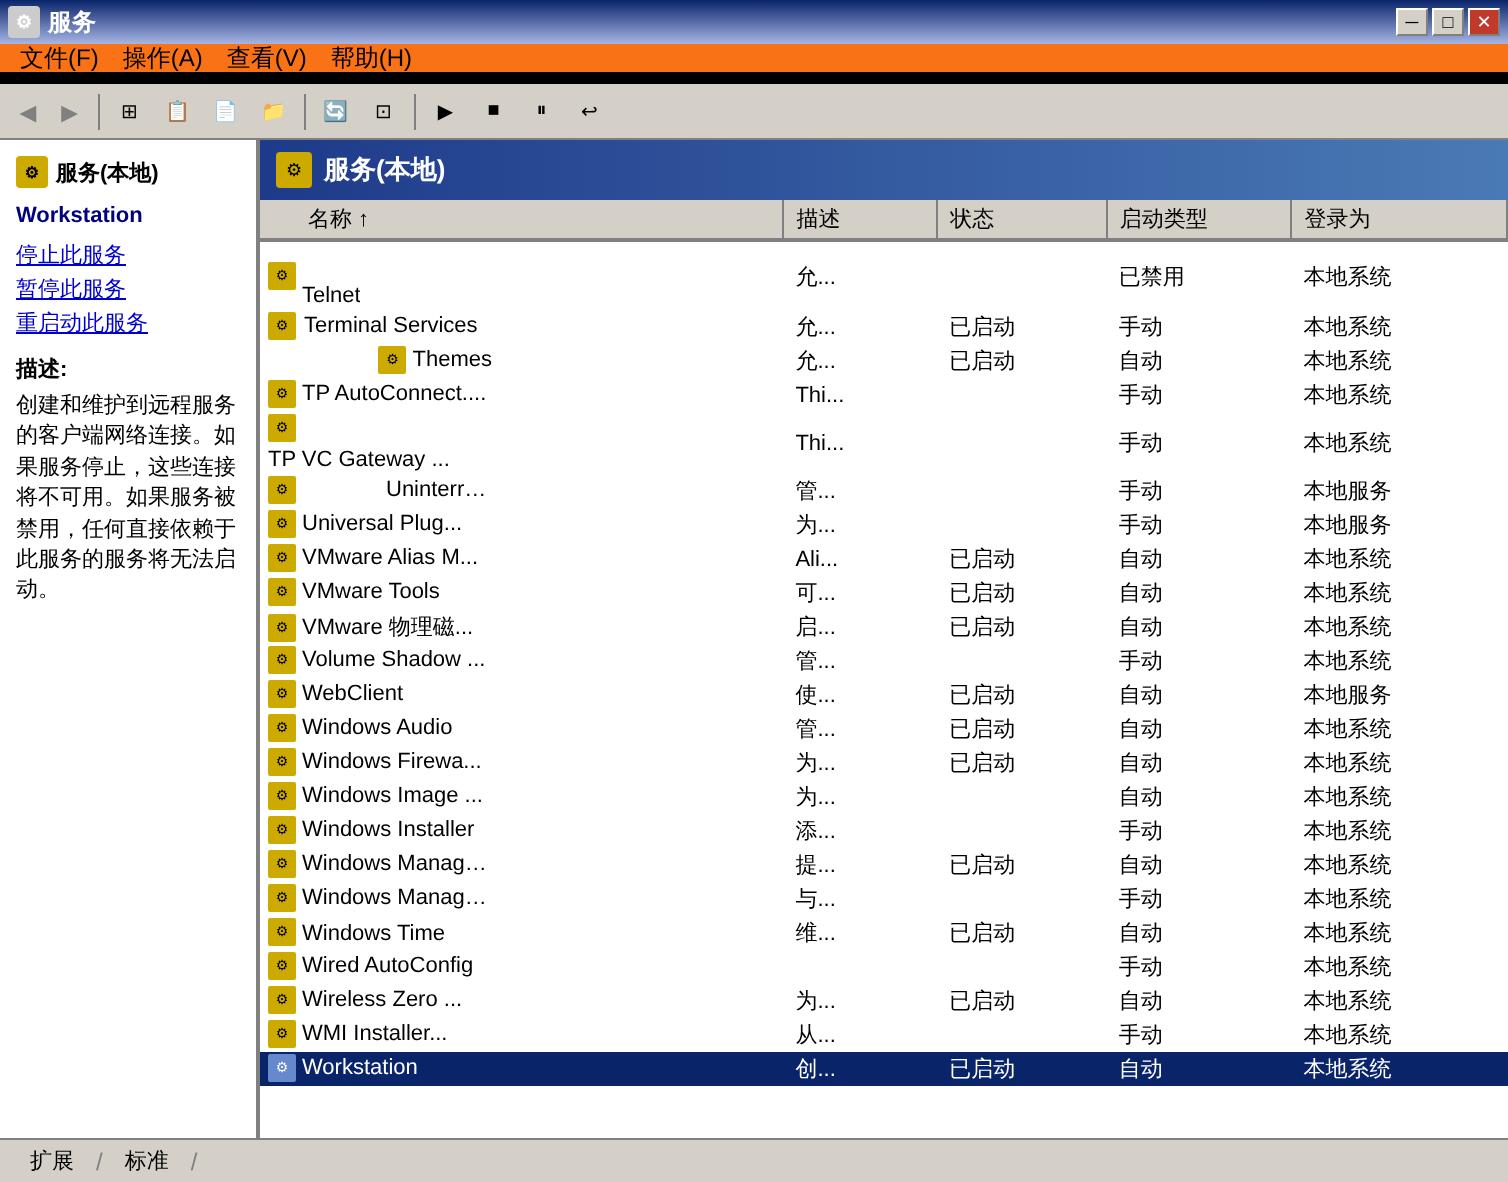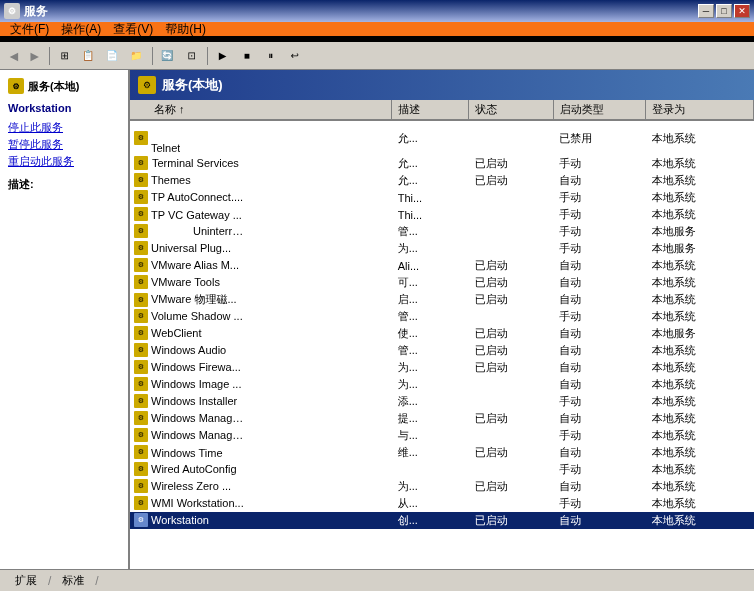--- a/index.html
+++ b/index.html
@@ -315,20 +315,21 @@
   <div class="left-panel">
     <div class="left-panel-header">
       <div class="service-icon">⚙</div>
       <span>服务(本地)</span>
     </div>
     <div class="left-panel-title">Workstation</div>
     <a class="left-action">停止此服务</a>
     <a class="left-action">暂停此服务</a>
     <a class="left-action">重启动此服务</a>
     <div class="left-desc-title">描述:</div>
+    <div class="left-desc-text">创建和维护到远程服务的客户端网络连接。如果服务停止，这些连接将不可用。如果服务被禁用，任何直接依赖于此服务的服务将无法启动。</div>
   </div>
 
   <div class="right-panel">
     <div class="right-header">
       <div class="right-header-icon">⚙</div>
       <span class="right-header-title">服务(本地)</span>
     </div>
     <div class="services-table">
       <table>
         <thead>
@@ -355,213 +356,213 @@
               <td style="display: flex; align-items: center; gap: 4px; padding: 1px 4px;">
                 <span class="row-icon">⚙</span>
                 <span style="overflow: hidden; text-overflow: ellipsis; max-width: 140px;">Terminal Services</span>
               </td>
               <td>允...</td>
               <td>已启动</td>
               <td>手动</td>
               <td>本地系统</td>
             </tr>
             <tr>
-              <td style="display: flex; align-items: center; gap: 3px; padding: 1px 4px;">
+              <td style="display: flex; align-items: center; gap: 3px; padding: 1px 4px; justify-content: flex-end;">
                 <span class="row-icon">⚙</span>
                 <span style="overflow: hidden; text-overflow: ellipsis; max-width: 140px;">Themes</span>
               </td>
               <td>允...</td>
               <td>已启动</td>
               <td>自动</td>
               <td>本地系统</td>
             </tr>
             <tr>
               <td style="display: flex; align-items: center; gap: 3px; padding: 1px 4px;">
                 <span class="row-icon">⚙</span>
                 <span style="overflow: hidden; text-overflow: ellipsis; max-width: 140px;">TP AutoConnect....</span>
               </td>
               <td>Thi...</td>
               <td></td>
               <td>手动</td>
               <td>本地系统</td>
             </tr>
             <tr>
+              <td style="display: flex; align-items: flex-start; gap: 3px; padding: 1px 4px; flex-direction: column;">
+                <span class="row-icon">⚙</span>
+                <span style="overflow: hidden; text-overflow: ellipsis; max-width: 140px;">TP VC Gateway ...</span>
+              </td>
+              <td>Thi...</td>
+              <td></td>
+              <td>手动</td>
+              <td>本地系统</td>
+            </tr>
+            <tr>
+              <td style="display: flex; align-items: center; gap: 3px; padding: 1px 4px;">
+                <span class="row-icon">⚙</span>
+                <span style="overflow: hidden; text-overflow: ellipsis; max-width: 140px; padding-left: 42px;">Uninterruptibl...</span>
+              </td>
+              <td>管...</td>
+              <td></td>
+              <td>手动</td>
+              <td>本地服务</td>
+            </tr>
+            <tr>
+              <td style="display: flex; align-items: center; gap: 3px; padding: 1px 4px;">
+                <span class="row-icon">⚙</span>
+                <span style="overflow: hidden; text-overflow: ellipsis; max-width: 140px;">Universal Plug...</span>
+              </td>
+              <td>为...</td>
+              <td></td>
+              <td>手动</td>
+              <td>本地服务</td>
+            </tr>
+            <tr>
+              <td style="display: flex; align-items: center; gap: 3px; padding: 1px 4px;">
+                <span class="row-icon">⚙</span>
+                <span style="overflow: hidden; text-overflow: ellipsis; max-width: 140px;">VMware Alias M...</span>
+              </td>
+              <td>Ali...</td>
+              <td>已启动</td>
+              <td>自动</td>
+              <td>本地系统</td>
+            </tr>
+            <tr>
+              <td style="display: flex; align-items: center; gap: 3px; padding: 1px 4px;">
+                <span class="row-icon">⚙</span>
+                <span style="overflow: hidden; text-overflow: ellipsis; max-width: 140px;">VMware Tools</span>
+              </td>
+              <td>可...</td>
+              <td>已启动</td>
+              <td>自动</td>
+              <td>本地系统</td>
+            </tr>
+            <tr>
+              <td style="display: flex; align-items: center; gap: 3px; padding: 1px 4px;">
+                <span class="row-icon">⚙</span>
+                <span style="overflow: hidden; text-overflow: ellipsis; max-width: 140px;">VMware 物理磁...</span>
+              </td>
+              <td>启...</td>
+              <td>已启动</td>
+              <td>自动</td>
+              <td>本地系统</td>
+            </tr>
+            <tr>
+              <td style="display: flex; align-items: center; gap: 3px; padding: 1px 4px;">
+                <span class="row-icon">⚙</span>
+                <span style="overflow: hidden; text-overflow: ellipsis; max-width: 140px;">Volume Shadow ...</span>
+              </td>
+              <td>管...</td>
+              <td></td>
+              <td>手动</td>
+              <td>本地系统</td>
+            </tr>
+            <tr>
+              <td style="display: flex; align-items: center; gap: 3px; padding: 1px 4px;">
+                <span class="row-icon">⚙</span>
+                <span style="overflow: hidden; text-overflow: ellipsis; max-width: 140px;">WebClient</span>
+              </td>
+              <td>使...</td>
+              <td>已启动</td>
+              <td>自动</td>
+              <td>本地服务</td>
+            </tr>
+            <tr>
+              <td style="display: flex; align-items: center; gap: 3px; padding: 1px 4px;">
+                <span class="row-icon">⚙</span>
+                <span style="overflow: hidden; text-overflow: ellipsis; max-width: 140px;">Windows Audio</span>
+              </td>
+              <td>管...</td>
+              <td>已启动</td>
+              <td>自动</td>
+              <td>本地系统</td>
+            </tr>
+            <tr>
+              <td style="display: flex; align-items: center; gap: 3px; padding: 1px 4px;">
+                <span class="row-icon">⚙</span>
+                <span style="overflow: hidden; text-overflow: ellipsis; max-width: 140px;">Windows Firewa...</span>
+              </td>
+              <td>为...</td>
+              <td>已启动</td>
+              <td>自动</td>
+              <td>本地系统</td>
+            </tr>
+            <tr>
+              <td style="display: flex; align-items: center; gap: 3px; padding: 1px 4px;">
+                <span class="row-icon">⚙</span>
+                <span style="overflow: hidden; text-overflow: ellipsis; max-width: 140px;">Windows Image ...</span>
+              </td>
+              <td>为...</td>
+              <td></td>
+              <td>自动</td>
+              <td>本地系统</td>
+            </tr>
+            <tr>
+              <td style="display: flex; align-items: center; gap: 3px; padding: 1px 4px;">
+                <span class="row-icon">⚙</span>
+                <span style="overflow: hidden; text-overflow: ellipsis; max-width: 140px;">Windows Installer</span>
+              </td>
+              <td>添...</td>
+              <td></td>
+              <td>手动</td>
+              <td>本地系统</td>
+            </tr>
+            <tr>
+              <td style="display: flex; align-items: center; gap: 3px; padding: 1px 4px;">
+                <span class="row-icon">⚙</span>
+                <span style="overflow: hidden; text-overflow: ellipsis; max-width: 140px;">Windows Manage...</span>
+              </td>
+              <td>提...</td>
+              <td>已启动</td>
+              <td>自动</td>
+              <td>本地系统</td>
+            </tr>
+            <tr>
+              <td style="display: flex; align-items: center; gap: 3px; padding: 1px 4px;">
+                <span class="row-icon">⚙</span>
+                <span style="overflow: hidden; text-overflow: ellipsis; max-width: 140px;">Windows Manage...</span>
+              </td>
+              <td>与...</td>
+              <td></td>
+              <td>手动</td>
+              <td>本地系统</td>
+            </tr>
+            <tr>
               <td style="display: flex; align-items: flex-end; gap: 3px; padding: 1px 4px;">
                 <span class="row-icon">⚙</span>
-                <span style="overflow: hidden; text-overflow: ellipsis; max-width: 140px;">TP VC Gateway ...</span>
-              </td>
-              <td>Thi...</td>
-              <td></td>
-              <td>手动</td>
-              <td>本地系统</td>
-            </tr>
-            <tr>
-              <td style="display: flex; align-items: center; gap: 3px; padding: 1px 4px;">
-                <span class="row-icon">⚙</span>
-                <span style="overflow: hidden; text-overflow: ellipsis; max-width: 140px; padding-left: 42px;">Uninterruptibl...</span>
-              </td>
-              <td>管...</td>
-              <td></td>
-              <td>手动</td>
-              <td>本地服务</td>
-            </tr>
-            <tr>
-              <td style="display: flex; align-items: center; gap: 3px; padding: 1px 4px;">
-                <span class="row-icon">⚙</span>
-                <span style="overflow: hidden; text-overflow: ellipsis; max-width: 140px;">Universal Plug...</span>
+                <span style="overflow: hidden; text-overflow: ellipsis; max-width: 140px;">Windows Time</span>
+              </td>
+              <td>维...</td>
+              <td>已启动</td>
+              <td>自动</td>
+              <td>本地系统</td>
+            </tr>
+            <tr>
+              <td style="display: flex; align-items: center; gap: 3px; padding: 1px 4px;">
+                <span class="row-icon">⚙</span>
+                <span style="overflow: hidden; text-overflow: ellipsis; max-width: 140px;">Wired AutoConfig</span>
+              </td>
+              <td></td>
+              <td></td>
+              <td>手动</td>
+              <td>本地系统</td>
+            </tr>
+            <tr>
+              <td style="display: flex; align-items: center; gap: 3px; padding: 1px 4px;">
+                <span class="row-icon">⚙</span>
+                <span style="overflow: hidden; text-overflow: ellipsis; max-width: 140px;">Wireless Zero ...</span>
               </td>
               <td>为...</td>
-              <td></td>
-              <td>手动</td>
-              <td>本地服务</td>
-            </tr>
-            <tr>
-              <td style="display: flex; align-items: center; gap: 3px; padding: 1px 4px;">
-                <span class="row-icon">⚙</span>
-                <span style="overflow: hidden; text-overflow: ellipsis; max-width: 140px;">VMware Alias M...</span>
-              </td>
-              <td>Ali...</td>
-              <td>已启动</td>
-              <td>自动</td>
-              <td>本地系统</td>
-            </tr>
-            <tr>
-              <td style="display: flex; align-items: center; gap: 3px; padding: 1px 4px;">
-                <span class="row-icon">⚙</span>
-                <span style="overflow: hidden; text-overflow: ellipsis; max-width: 140px;">VMware Tools</span>
-              </td>
-              <td>可...</td>
-              <td>已启动</td>
-              <td>自动</td>
-              <td>本地系统</td>
-            </tr>
-            <tr>
-              <td style="display: flex; align-items: center; gap: 3px; padding: 1px 4px;">
-                <span class="row-icon">⚙</span>
-                <span style="overflow: hidden; text-overflow: ellipsis; max-width: 140px;">VMware 物理磁...</span>
-              </td>
-              <td>启...</td>
-              <td>已启动</td>
-              <td>自动</td>
-              <td>本地系统</td>
-            </tr>
-            <tr>
-              <td style="display: flex; align-items: center; gap: 3px; padding: 1px 4px;">
-                <span class="row-icon">⚙</span>
-                <span style="overflow: hidden; text-overflow: ellipsis; max-width: 140px;">Volume Shadow ...</span>
-              </td>
-              <td>管...</td>
-              <td></td>
-              <td>手动</td>
-              <td>本地系统</td>
-            </tr>
-            <tr>
-              <td style="display: flex; align-items: center; gap: 3px; padding: 1px 4px;">
-                <span class="row-icon">⚙</span>
-                <span style="overflow: hidden; text-overflow: ellipsis; max-width: 140px;">WebClient</span>
-              </td>
-              <td>使...</td>
-              <td>已启动</td>
-              <td>自动</td>
-              <td>本地服务</td>
-            </tr>
-            <tr>
-              <td style="display: flex; align-items: center; gap: 3px; padding: 1px 4px;">
-                <span class="row-icon">⚙</span>
-                <span style="overflow: hidden; text-overflow: ellipsis; max-width: 140px;">Windows Audio</span>
-              </td>
-              <td>管...</td>
-              <td>已启动</td>
-              <td>自动</td>
-              <td>本地系统</td>
-            </tr>
-            <tr>
-              <td style="display: flex; align-items: center; gap: 3px; padding: 1px 4px;">
-                <span class="row-icon">⚙</span>
-                <span style="overflow: hidden; text-overflow: ellipsis; max-width: 140px;">Windows Firewa...</span>
-              </td>
-              <td>为...</td>
-              <td>已启动</td>
-              <td>自动</td>
-              <td>本地系统</td>
-            </tr>
-            <tr>
-              <td style="display: flex; align-items: center; gap: 3px; padding: 1px 4px;">
-                <span class="row-icon">⚙</span>
-                <span style="overflow: hidden; text-overflow: ellipsis; max-width: 140px;">Windows Image ...</span>
-              </td>
-              <td>为...</td>
-              <td></td>
-              <td>自动</td>
-              <td>本地系统</td>
-            </tr>
-            <tr>
-              <td style="display: flex; align-items: center; gap: 3px; padding: 1px 4px;">
-                <span class="row-icon">⚙</span>
-                <span style="overflow: hidden; text-overflow: ellipsis; max-width: 140px;">Windows Installer</span>
-              </td>
-              <td>添...</td>
-              <td></td>
-              <td>手动</td>
-              <td>本地系统</td>
-            </tr>
-            <tr>
-              <td style="display: flex; align-items: center; gap: 3px; padding: 1px 4px;">
-                <span class="row-icon">⚙</span>
-                <span style="overflow: hidden; text-overflow: ellipsis; max-width: 140px;">Windows Manage...</span>
-              </td>
-              <td>提...</td>
-              <td>已启动</td>
-              <td>自动</td>
-              <td>本地系统</td>
-            </tr>
-            <tr>
-              <td style="display: flex; align-items: center; gap: 3px; padding: 1px 4px;">
-                <span class="row-icon">⚙</span>
-                <span style="overflow: hidden; text-overflow: ellipsis; max-width: 140px;">Windows Manage...</span>
-              </td>
-              <td>与...</td>
-              <td></td>
-              <td>手动</td>
-              <td>本地系统</td>
-            </tr>
-            <tr>
-              <td style="display: flex; align-items: flex-end; gap: 3px; padding: 1px 4px;">
-                <span class="row-icon">⚙</span>
-                <span style="overflow: hidden; text-overflow: ellipsis; max-width: 140px;">Windows Time</span>
-              </td>
-              <td>维...</td>
-              <td>已启动</td>
-              <td>自动</td>
-              <td>本地系统</td>
-            </tr>
-            <tr>
-              <td style="display: flex; align-items: center; gap: 3px; padding: 1px 4px;">
-                <span class="row-icon">⚙</span>
-                <span style="overflow: hidden; text-overflow: ellipsis; max-width: 140px;">Wired AutoConfig</span>
-              </td>
-              <td></td>
-              <td></td>
-              <td>手动</td>
-              <td>本地系统</td>
-            </tr>
-            <tr>
-              <td style="display: flex; align-items: center; gap: 3px; padding: 1px 4px;">
-                <span class="row-icon">⚙</span>
-                <span style="overflow: hidden; text-overflow: ellipsis; max-width: 140px;">Wireless Zero ...</span>
-              </td>
-              <td>为...</td>
-              <td>已启动</td>
-              <td>自动</td>
-              <td>本地系统</td>
-            </tr>
-            <tr>
-              <td style="display: flex; align-items: center; gap: 3px; padding: 1px 4px;">
-                <span class="row-icon">⚙</span>
-                <span style="overflow: hidden; text-overflow: ellipsis; max-width: 140px;">WMI Workstation...</span>
+              <td>已启动</td>
+              <td>自动</td>
+              <td>本地系统</td>
+            </tr>
+            <tr>
+              <td style="display: flex; align-items: center; gap: 3px; padding: 1px 4px;">
+                <span class="row-icon">⚙</span>
+                <span style="overflow: hidden; text-overflow: ellipsis; max-width: 140px;">WMI Installer...</span>
               </td>
               <td>从...</td>
               <td></td>
               <td>手动</td>
               <td>本地系统</td>
             </tr>
             <tr class="selected">
               <td style="display: flex; align-items: center; gap: 3px; padding: 1px 4px;">
                 <span class="row-icon" style="background: rgb(102, 136, 204);">⚙</span>
                 <span style="overflow: hidden; text-overflow: ellipsis; max-width: 140px;">Workstation</span>

